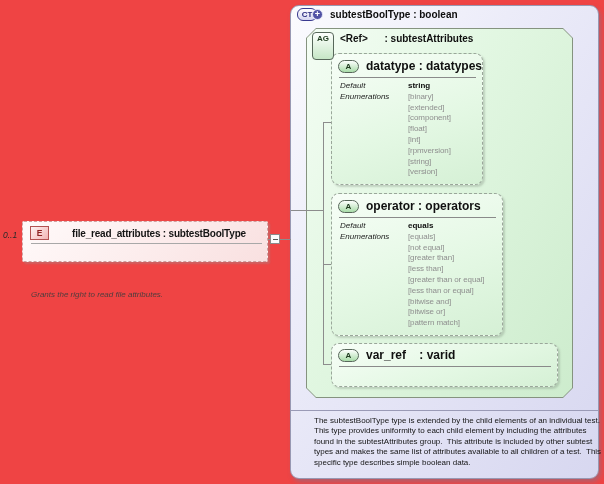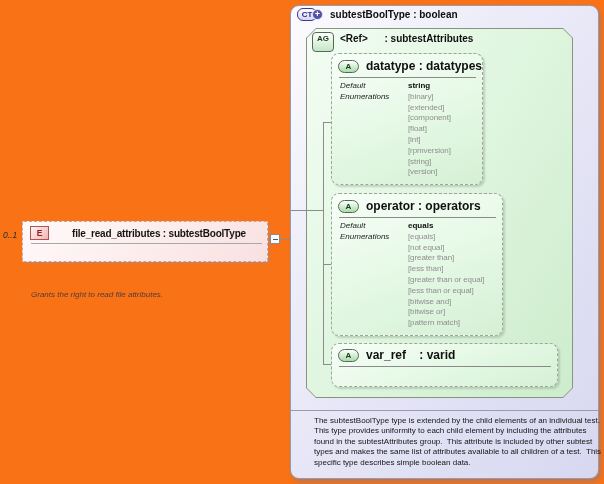--- a/index.html
+++ b/index.html
@@ -1,17 +1,17 @@
 <!DOCTYPE html>
 <html><head>
 <meta charset="utf-8">
 <style>
   html,body{margin:0;padding:0;background:#ffffff;}
   .stage{
-    position:relative;width:604px;height:484px;background:#f97316;overflow:hidden;
+    position:relative;width:604px;height:484px;background:#ef4444;overflow:hidden;
     font-family:"Liberation Sans", sans-serif;color:#111;
   }
   .hline{position:absolute;height:1px;background:#8c8c8c;}
   .vline{position:absolute;width:1px;background:#8c8c8c;}
 
   
   .cardinality{position:absolute;left:3px;top:230px;font-size:8.5px;font-style:italic;color:#2a2a2a;}
   .elem-box{
     position:absolute;left:22px;top:221px;width:246px;height:41px;box-sizing:border-box;
     border:1px dashed #cf9f9f;border-radius:2px;
@@ -61,21 +61,21 @@
     position:absolute;left:306px;top:28px;width:267px;height:370px;background:#85937f;
     clip-path:polygon(10px 0,calc(100% - 10px) 0,100% 10px,100% calc(100% - 10px),calc(100% - 10px) 100%,10px 100%,0 calc(100% - 10px),0 10px);
     filter:drop-shadow(2px 2px 2px rgba(100,110,100,0.55));
   }
   .ag-inner{
     position:absolute;inset:1px;
     background:linear-gradient(120deg,#f4fdf4 0%,#e2f7e2 40%,#cdeccd 100%);
     clip-path:polygon(9px 0,calc(100% - 9px) 0,100% 9px,100% calc(100% - 9px),calc(100% - 9px) 100%,9px 100%,0 calc(100% - 9px),0 9px);
   }
   .ag-badge{
-    position:absolute;left:312px;top:32px;width:22px;height:20px;box-sizing:border-box;
+    position:absolute;left:312px;top:32px;width:22px;height:28px;box-sizing:border-box;
     border:1px solid #57675a;border-radius:4px;
     background:linear-gradient(#fdfffd,#c6e6c6);
     color:#1e3a1e;font-size:8px;font-weight:bold;text-align:center;line-height:12px;
   }
   .ag-title{position:absolute;left:340px;top:33px;font-weight:bold;font-size:10px;color:#0f0f0f;white-space:pre;}
 
   
   .attr-box{
     position:absolute;box-sizing:border-box;
     border:1px dashed #9aa69a;border-radius:8px;

